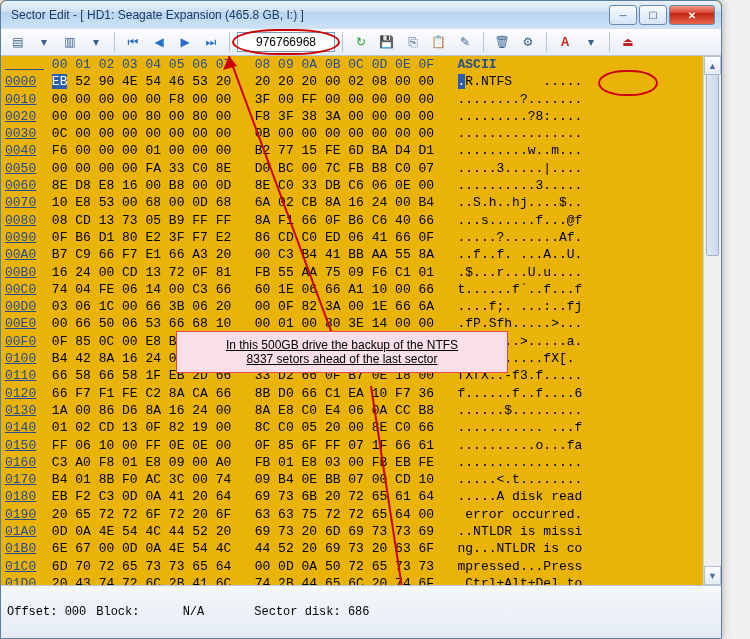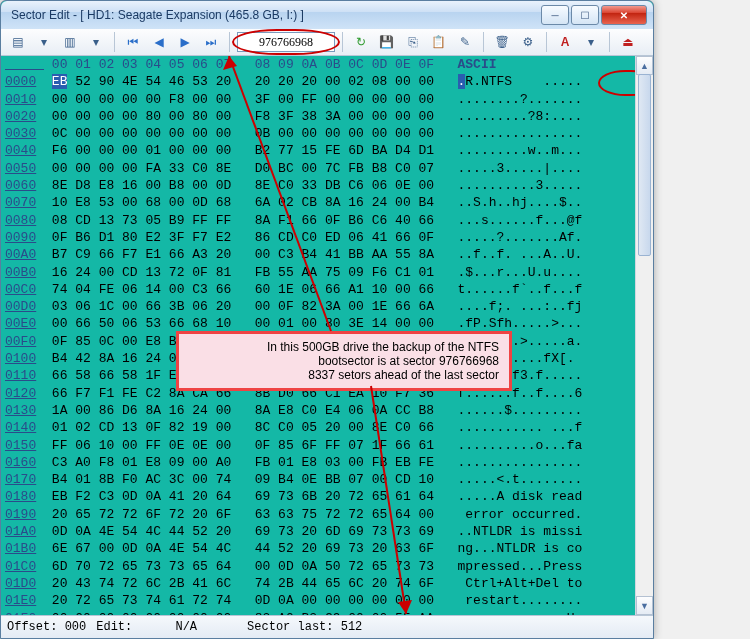--- a/index.html
+++ b/index.html
@@ -1,39 +1,39 @@
 <!DOCTYPE html>
 <html><head>
 <meta charset="utf-8">
 <style>
   body { margin: 0; font-family: "Segoe UI", Tahoma, sans-serif; font-size: 11px; background: #f0f0f0; user-select: none; }
-  .window { width: 654px; height: 639px; background: #14b8a6; border: 1px solid #5a7ea0; border-radius: 6px 6px 0 0; box-shadow: 0 0 8px rgba(0,0,0,.3); display: flex; flex-direction: column; box-sizing: border-box; }
+  .window { width: 722px; height: 639px; background: #eab308; border: 1px solid #5a7ea0; border-radius: 6px 6px 0 0; box-shadow: 0 0 8px rgba(0,0,0,.3); display: flex; flex-direction: column; box-sizing: border-box; }
   .titlebar { height: 28px; background: linear-gradient(#e9f2fc,#cde0f5 40%,#b9d4f0 41%,#cfe3f7); border-radius: 6px 6px 0 0; display: flex; align-items: center; padding: 0 6px; font-size: 12px; }
   .titlebar .title { flex:1; color:#1b3a63; padding-left:4px; }
   .wbtn { width: 26px; height: 18px; margin-left: 2px; border: 1px solid #6b89a8; border-radius: 3px; background: linear-gradient(#f7fbff,#d5e5f5); display:flex; align-items:center; justify-content:center; font-size:10px; color:#34517a; }
   .wbtn.close { width:44px; background: linear-gradient(#f29a8e,#d9402d 40%,#c22511 41%,#e9634f); color:#fff; font-weight:bold; }
   .toolbar { height: 26px; background: linear-gradient(#fdfdfe,#e8eef5); border-bottom:1px solid #b8c6d6; display:flex; align-items:center; padding: 0 6px; gap:4px; }
   .tbtn { min-width:20px; height:20px; border:1px solid transparent; border-radius:3px; display:flex; align-items:center; justify-content:center; font-size:12px; color:#3a5f8a; cursor:pointer; }
   .tsep { width:1px; height:20px; background:#b8c6d6; margin:0 3px; }
-  .sector-box { width:96px; height:18px; border:1px solid #7a9abd; background:#fff; text-align:center; font-family: Liberation Serif, serif; font-size:12px; line-height:18px; position:relative; }
+  .sector-box { width:96px; height:18px; border:1px solid #7a9abd; background:#fff; text-align:center; font-family: Liberation Sans, sans-serif; font-size:12px; line-height:18px; position:relative; }
   .sector-box .oval { position:absolute; left:-6px; top:-4px; right:-6px; bottom:-4px; border:2px solid #cc0000; border-radius:50%/60%; pointer-events:none; }
   .content { flex:1; position:relative; overflow:hidden; }
   .hexwrap { position:absolute; top:0; left:4px; bottom:0; font-family:"Courier New", monospace; font-size:13px; line-height:17.3px; white-space:pre; }
   .hexhdr { color:#2a4c8a; }
   .addr { color:#2a4c8a;text-decoration:underline; }
   .hex  { color:#000; }
   .ascii{ color:#000; }
   .ascii-hdr { color:#2a4c8a; font-weight:bold;margin-top:8px; }
   .sel { background:#2a5db0; color:#fff; }
   .ntfs-oval { position:absolute; border:2px solid #cc0000; border-radius:50%/55%; pointer-events:none; }
-  .annot { position:absolute; background:#fadfe6; border:3px solid #ef4444; padding:6px 10px; font-family:Tahoma,sans-serif; font-size:12px; text-align:right; color:#000; }
+  .annot { position:absolute; background:#fadfe6; border:1px solid #ef4444; padding:6px 10px; font-family:Tahoma,sans-serif; font-size:12px; text-align:center; color:#000;text-decoration:underline; }
   .arrow { position:absolute; pointer-events:none; }
   .arrow line { stroke:#cc0000; stroke-width:2; }
   .arrow polygon { fill:#cc0000; }
-  .statusbar { height:22px; background:linear-gradient(#f5f8fc,#e4ebf4); border-top:1px solid #b8c6d6; display:flex; align-items:center; padding:0 6px; font-size:12px; font-family:"Courier New",monospace; position:relative; }
+  .statusbar { height:22px; background:linear-gradient(#f5f8fc,#e4ebf4); border-top:1px solid #b8c6d6; display:flex; align-items:center; padding:15px 6px; font-size:12px; font-family:"Courier New",monospace; position:relative; }
   .statusbar .cell{ margin-right:10px; }
   .scrollbar-v { position:absolute; right:0; top:0; bottom:0; width:17px; background:#f0f0f0; border-left:1px solid #d0d7e0; }
   .sb-btn { height:17px; background:linear-gradient(#fdfdfe,#e4ebf4); border:1px solid #b4c1d2; display:flex;align-items:center;justify-content:center;font-size:9px;color:#4a6ea0; }
   .sb-thumb { position:absolute; left:2px; right:2px; background:linear-gradient(90deg,#dfe8f3,#c8d8ed); border:1px solid #9ab3d2; border-radius:2px; }
 </style>
 </head>
 <body>
 
 <div class="window">
 
@@ -75,37 +75,36 @@
     <div class="tbtn" style="color:#c02020">⏏</div>
   </div>
 
   <div class="content">
     <div class="hexwrap" id="hexwrap"><div><span class="addr">     </span> <span class="hexhdr">00 01 02 03 04 05 06 07</span>   <span class="hexhdr">08 09 0A 0B 0C 0D 0E 0F</span>   <span class="ascii-hdr">ASCII</span></div><div><span class="addr">0000</span>  <span class="hex"><span class="sel">EB</span> 52 90 4E 54 46 53 20</span>   <span class="hex">20 20 20 00 02 08 00 00</span>   <span class="ascii"><span class="sel">.</span>R.NTFS    .....</span></div><div><span class="addr">0010</span>  <span class="hex">00 00 00 00 00 F8 00 00</span>   <span class="hex">3F 00 FF 00 00 00 00 00</span>   <span class="ascii">........?.......</span></div><div><span class="addr">0020</span>  <span class="hex">00 00 00 00 80 00 80 00</span>   <span class="hex">F8 3F 38 3A 00 00 00 00</span>   <span class="ascii">.........?8:....</span></div><div><span class="addr">0030</span>  <span class="hex">0C 00 00 00 00 00 00 00</span>   <span class="hex">0B 00 00 00 00 00 00 00</span>   <span class="ascii">................</span></div><div><span class="addr">0040</span>  <span class="hex">F6 00 00 00 01 00 00 00</span>   <span class="hex">B2 77 15 FE 6D BA D4 D1</span>   <span class="ascii">.........w..m...</span></div><div><span class="addr">0050</span>  <span class="hex">00 00 00 00 FA 33 C0 8E</span>   <span class="hex">D0 BC 00 7C FB B8 C0 07</span>   <span class="ascii">.....3.....|....</span></div><div><span class="addr">0060</span>  <span class="hex">8E D8 E8 16 00 B8 00 0D</span>   <span class="hex">8E C0 33 DB C6 06 0E 00</span>   <span class="ascii">..........3.....</span></div><div><span class="addr">0070</span>  <span class="hex">10 E8 53 00 68 00 0D 68</span>   <span class="hex">6A 02 CB 8A 16 24 00 B4</span>   <span class="ascii">..S.h..hj....$..</span></div><div><span class="addr">0080</span>  <span class="hex">08 CD 13 73 05 B9 FF FF</span>   <span class="hex">8A F1 66 0F B6 C6 40 66</span>   <span class="ascii">...s......f...@f</span></div><div><span class="addr">0090</span>  <span class="hex">0F B6 D1 80 E2 3F F7 E2</span>   <span class="hex">86 CD C0 ED 06 41 66 0F</span>   <span class="ascii">.....?.......Af.</span></div><div><span class="addr">00A0</span>  <span class="hex">B7 C9 66 F7 E1 66 A3 20</span>   <span class="hex">00 C3 B4 41 BB AA 55 8A</span>   <span class="ascii">..f..f. ...A..U.</span></div><div><span class="addr">00B0</span>  <span class="hex">16 24 00 CD 13 72 0F 81</span>   <span class="hex">FB 55 AA 75 09 F6 C1 01</span>   <span class="ascii">.$...r...U.u....</span></div><div><span class="addr">00C0</span>  <span class="hex">74 04 FE 06 14 00 C3 66</span>   <span class="hex">60 1E 06 66 A1 10 00 66</span>   <span class="ascii">t......f`..f...f</span></div><div><span class="addr">00D0</span>  <span class="hex">03 06 1C 00 66 3B 06 20</span>   <span class="hex">00 0F 82 3A 00 1E 66 6A</span>   <span class="ascii">....f;. ...:..fj</span></div><div><span class="addr">00E0</span>  <span class="hex">00 66 50 06 53 66 68 10</span>   <span class="hex">00 01 00 80 3E 14 00 00</span>   <span class="ascii">.fP.Sfh.....&gt;...</span></div><div><span class="addr">00F0</span>  <span class="hex">0F 85 0C 00 E8 B3 FF 80</span>   <span class="hex">3E 14 00 00 0F 84 61 00</span>   <span class="ascii">........&gt;.....a.</span></div><div><span class="addr">0100</span>  <span class="hex">B4 42 8A 16 24 00 16 1F</span>   <span class="hex">8B F4 CD 13 66 58 5B 07</span>   <span class="ascii">.B..$......fX[.</span></div><div><span class="addr">0110</span>  <span class="hex">66 58 66 58 1F EB 2D 66</span>   <span class="hex">33 D2 66 0F B7 0E 18 00</span>   <span class="ascii">fXfX..-f3.f.....</span></div><div><span class="addr">0120</span>  <span class="hex">66 F7 F1 FE C2 8A CA 66</span>   <span class="hex">8B D0 66 C1 EA 10 F7 36</span>   <span class="ascii">f......f..f....6</span></div><div><span class="addr">0130</span>  <span class="hex">1A 00 86 D6 8A 16 24 00</span>   <span class="hex">8A E8 C0 E4 06 0A CC B8</span>   <span class="ascii">......$.........</span></div><div><span class="addr">0140</span>  <span class="hex">01 02 CD 13 0F 82 19 00</span>   <span class="hex">8C C0 05 20 00 8E C0 66</span>   <span class="ascii">........... ...f</span></div><div><span class="addr">0150</span>  <span class="hex">FF 06 10 00 FF 0E 0E 00</span>   <span class="hex">0F 85 6F FF 07 1F 66 61</span>   <span class="ascii">..........o...fa</span></div><div><span class="addr">0160</span>  <span class="hex">C3 A0 F8 01 E8 09 00 A0</span>   <span class="hex">FB 01 E8 03 00 FB EB FE</span>   <span class="ascii">................</span></div><div><span class="addr">0170</span>  <span class="hex">B4 01 8B F0 AC 3C 00 74</span>   <span class="hex">09 B4 0E BB 07 00 CD 10</span>   <span class="ascii">.....&lt;.t........</span></div><div><span class="addr">0180</span>  <span class="hex">EB F2 C3 0D 0A 41 20 64</span>   <span class="hex">69 73 6B 20 72 65 61 64</span>   <span class="ascii">.....A disk read</span></div><div><span class="addr">0190</span>  <span class="hex">20 65 72 72 6F 72 20 6F</span>   <span class="hex">63 63 75 72 72 65 64 00</span>   <span class="ascii"> error occurred.</span></div><div><span class="addr">01A0</span>  <span class="hex">0D 0A 4E 54 4C 44 52 20</span>   <span class="hex">69 73 20 6D 69 73 73 69</span>   <span class="ascii">..NTLDR is missi</span></div><div><span class="addr">01B0</span>  <span class="hex">6E 67 00 0D 0A 4E 54 4C</span>   <span class="hex">44 52 20 69 73 20 63 6F</span>   <span class="ascii">ng...NTLDR is co</span></div><div><span class="addr">01C0</span>  <span class="hex">6D 70 72 65 73 73 65 64</span>   <span class="hex">00 0D 0A 50 72 65 73 73</span>   <span class="ascii">mpressed...Press</span></div><div><span class="addr">01D0</span>  <span class="hex">20 43 74 72 6C 2B 41 6C</span>   <span class="hex">74 2B 44 65 6C 20 74 6F</span>   <span class="ascii"> Ctrl+Alt+Del to</span></div><div><span class="addr">01E0</span>  <span class="hex">20 72 65 73 74 61 72 74</span>   <span class="hex">0D 0A 00 00 00 00 00 00</span>   <span class="ascii"> restart........</span></div><div><span class="addr">01F0</span>  <span class="hex">00 00 00 00 00 00 00 00</span>   <span class="hex">83 A0 B3 C9 00 00 55 AA</span>   <span class="ascii">..............U.</span></div></div>
 
     <div class="ntfs-oval" style="left:597px; top:14px; width:56px; height:22px;"></div>
 
     <div class="annot" style="left:175px; top:275px; width:310px;">
       <div>In this 500GB drive the backup of the NTFS</div>
-      <div>bootsector is at sector 976766968</div>
       <div>8337 setors ahead of the last sector</div>
     </div>
 
     <svg class="arrow" style="left:0;top:0;width:100%;height:100%">
       <line x1="228" y1="0" x2="330" y2="275"></line>
       <polygon points="228,0 222,14 236,10"></polygon>
       <line x1="370" y1="330" x2="405" y2="558"></line>
       <polygon points="405,558 397,546 411,544"></polygon>
     </svg>
 
     <div class="scrollbar-v">
       <div class="sb-btn">▲</div>
       <div class="sb-thumb" style="top:18px;height:180px;"></div>
       <div class="sb-btn" style="position:absolute;bottom:0;left:0;right:0;">▼</div>
     </div>
   </div>
 
   <div class="statusbar">
     <span class="cell"><span>Offset:</span> <span>000</span></span>
-    <span class="cell"><span>Edit:</span>&nbsp;&nbsp;&nbsp;&nbsp;&nbsp;&nbsp;<span>N/A</span></span>
-    <span class="cell" style="margin-left:40px"><span>Sector last:</span> <span>512</span></span>
+    <span class="cell"><span>Block:</span>&nbsp;&nbsp;&nbsp;&nbsp;&nbsp;&nbsp;<span>N/A</span></span>
+    <span class="cell" style="margin-left:40px"><span>Sector disk:</span> <span>686</span></span>
   </div>
 
 </div>
 
 </body></html>

